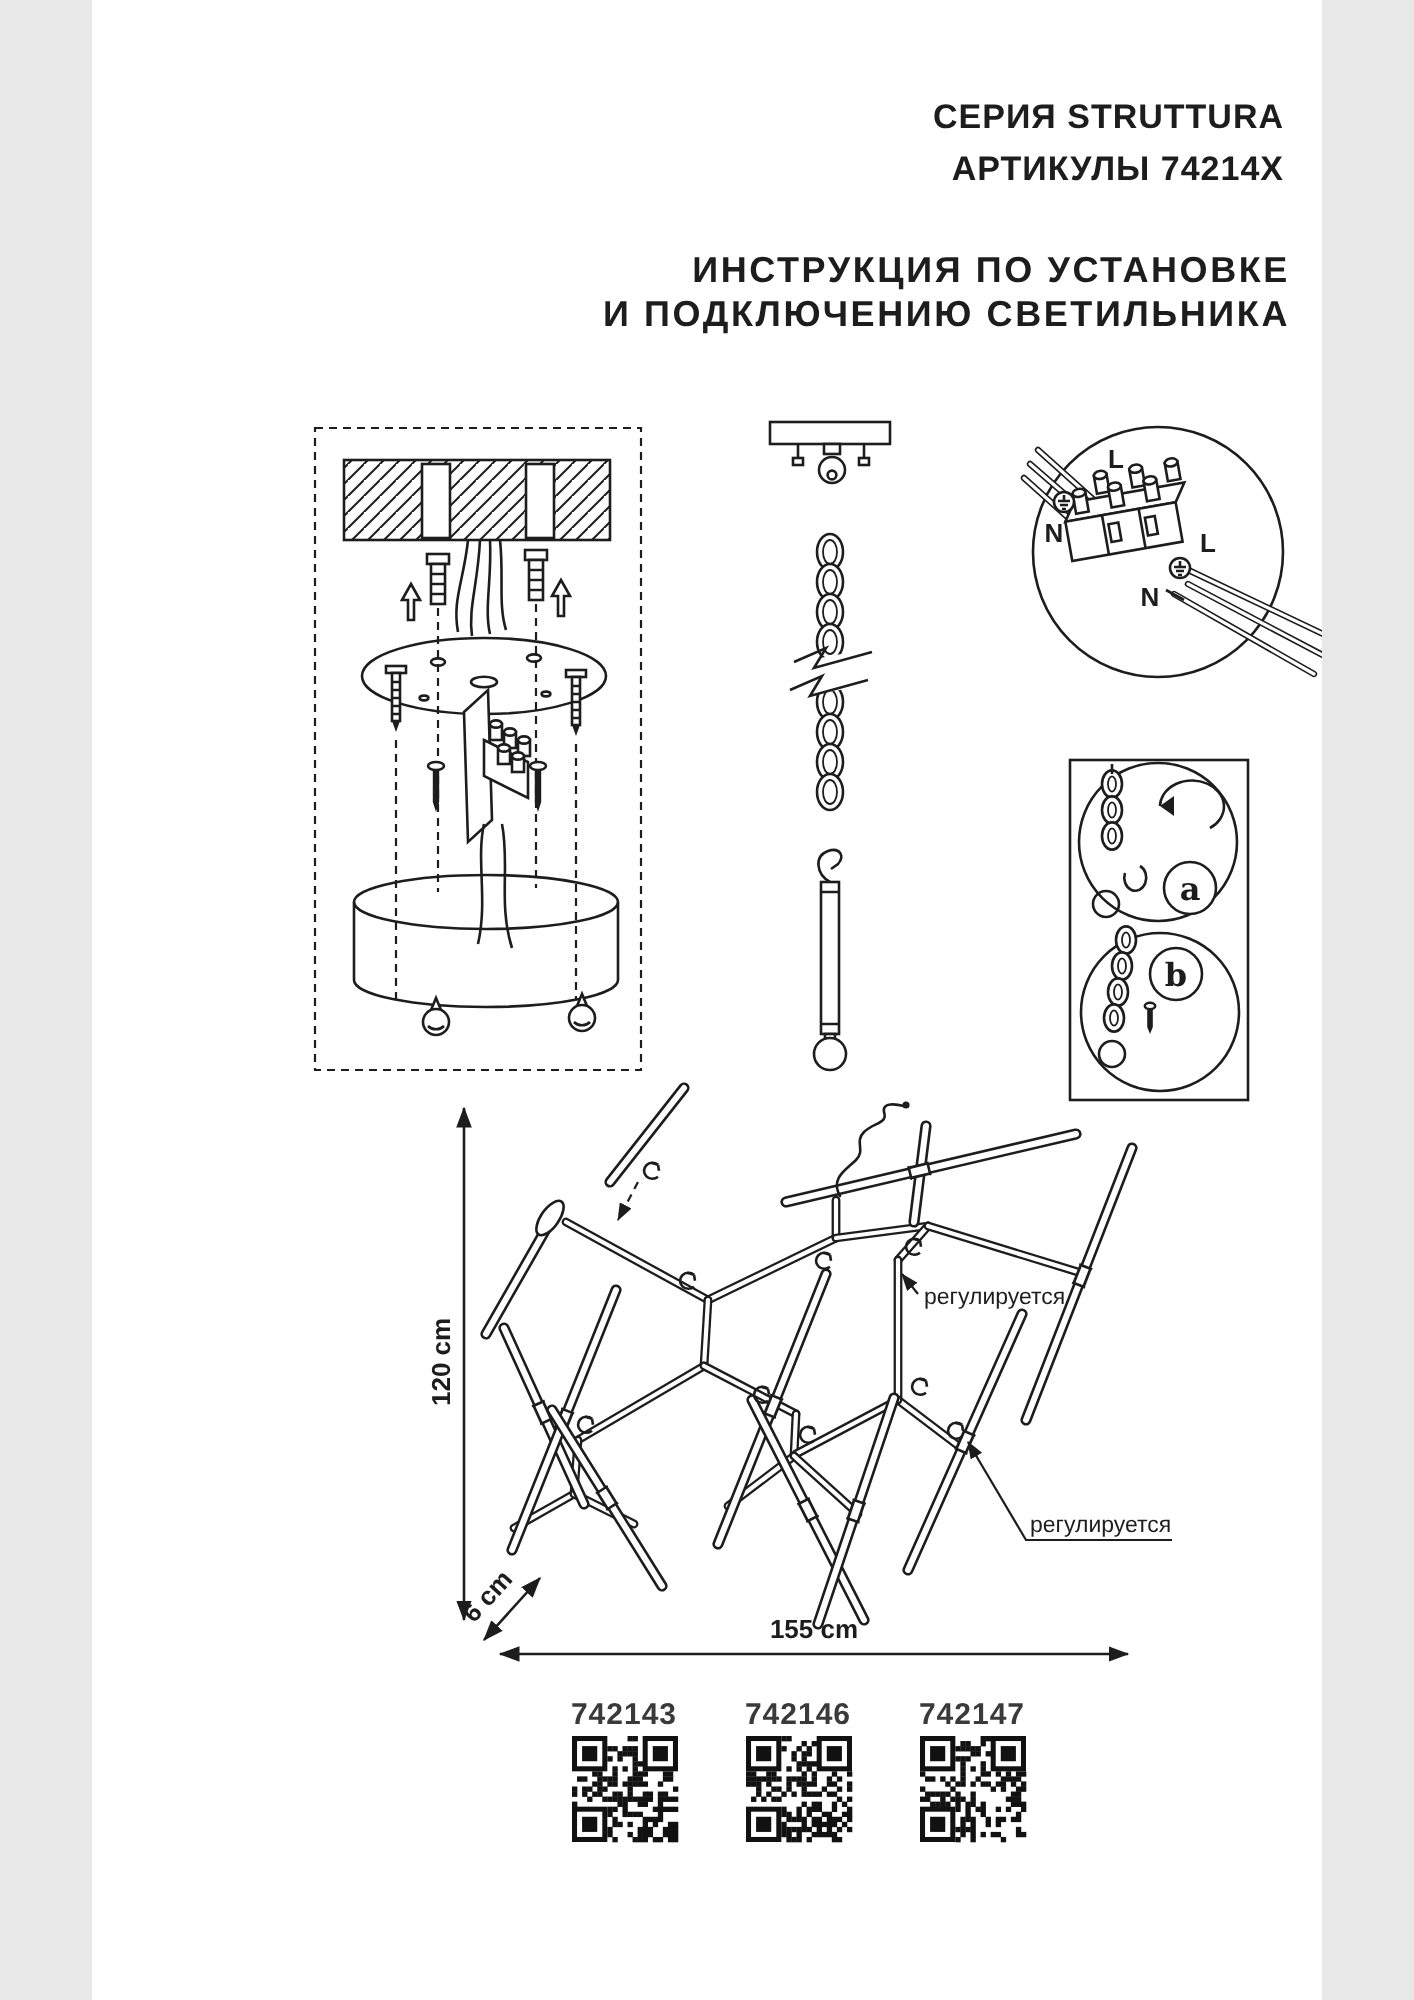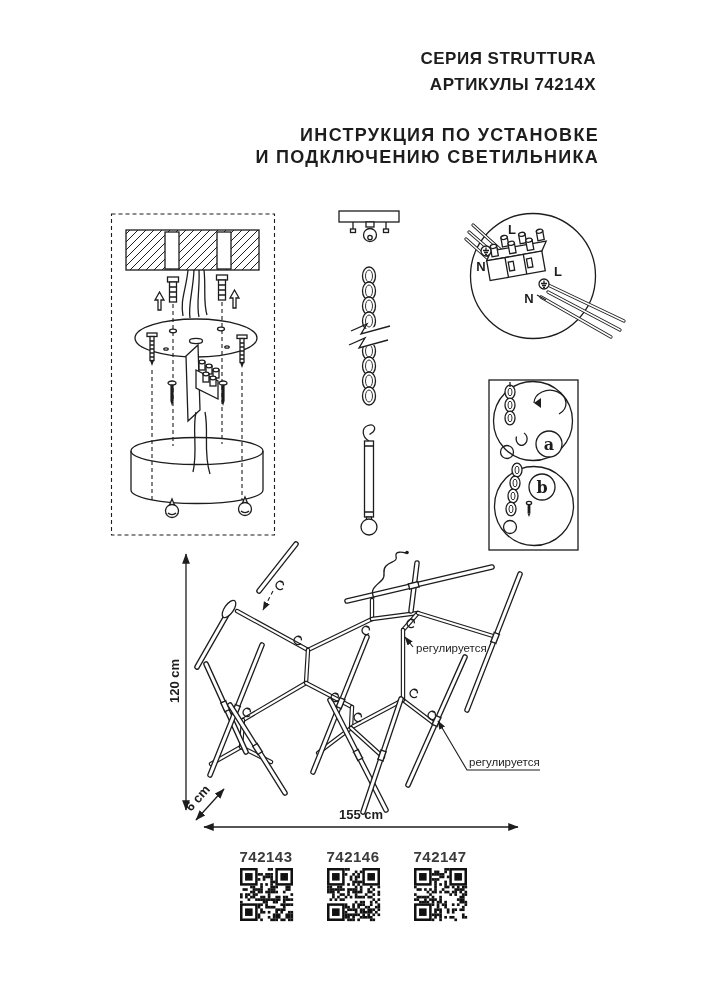--- a/index.html
+++ b/index.html
@@ -1,16 +1,16 @@
 <!DOCTYPE html>
 <html><head>
 <meta charset="utf-8">
 <style>
   html,body{margin:0;padding:0;background:#e8e8e8;}
-  #page{position:relative;width:707px;height:1000px;background:#ffffff;margin:0 auto;
+  #page{position:relative;width:615px;height:1000px;background:#ffffff;margin:0 auto;
         font-family:"Liberation Sans",sans-serif;overflow:hidden;}
   svg{position:absolute;left:0;top:0;}
   svg text{fill:#1d1d1d;font-family:"Liberation Sans",sans-serif;}
   .hdr1{font-size:17px;font-weight:bold;letter-spacing:0.5px;}
   .hdr2{font-size:18px;font-weight:bold;letter-spacing:1.3px;}
   .dim{font-size:13px;font-weight:bold;}
   .adj{font-size:11.5px;}
   .term{font-size:13px;font-weight:bold;}
   .ab{font-size:16px;font-weight:bold;font-family:"DejaVu Serif",serif;}
   .qrlabel{font-size:15px;font-weight:bold;fill:#3a3a3a;letter-spacing:0.5px;}

